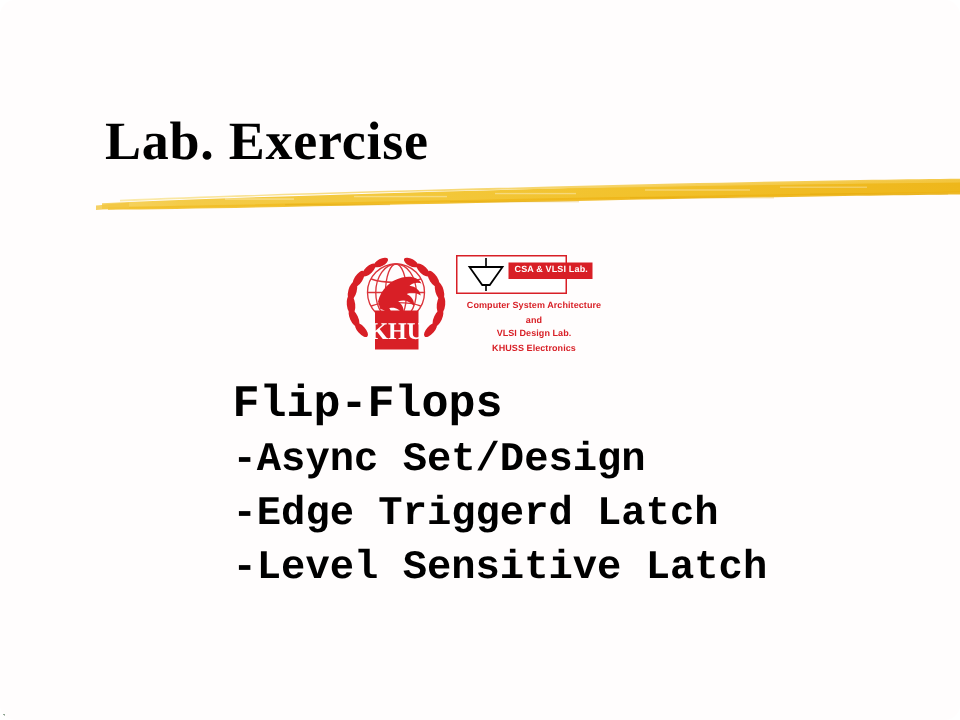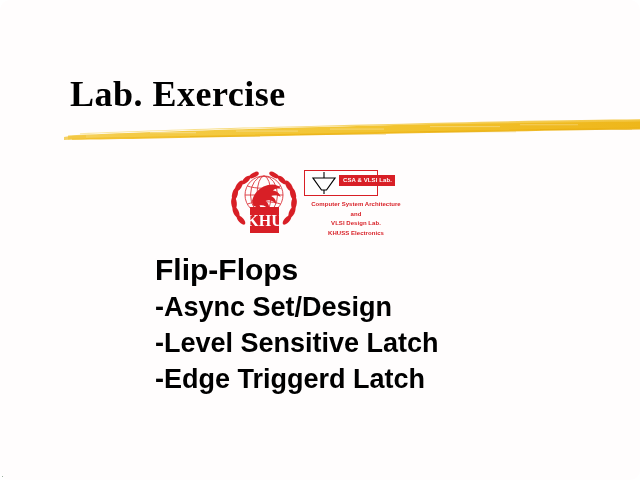--- a/index.html
+++ b/index.html
@@ -119,21 +119,21 @@
   #lab-caption div { white-space: nowrap; }
 
   
   #body-block {
     position: absolute;
     left: 155px;
     top: 251px;
     width: 460px;
   }
   .body-line {
-    font-family: Liberation Sans, sans-serif;
+    font-family: Liberation Mono, monospace;
     font-weight: bold;
     color: #000000;
     white-space: nowrap;
   }
   .body-line.heading {
     font-size: 30px;
     line-height: 38px;
     margin-bottom: 0px;
   }
   .body-line.item {
@@ -263,18 +263,18 @@
         <div>and</div>
         <div>VLSI Design Lab.</div>
         <div>KHUSS Electronics</div>
       </div>
     </div>
   </div>
 
   <div id="body-block">
     <div class="body-line heading">Flip-Flops</div>
     <div class="body-line item">-Async Set/Design</div>
+    <div class="body-line item">-Edge Triggerd Latch</div>
     <div class="body-line item">-Level Sensitive Latch</div>
-    <div class="body-line item">-Edge Triggerd Latch</div>
   </div>
 
   <div id="corner-mark"></div>
 </div>
 
 </body></html>

